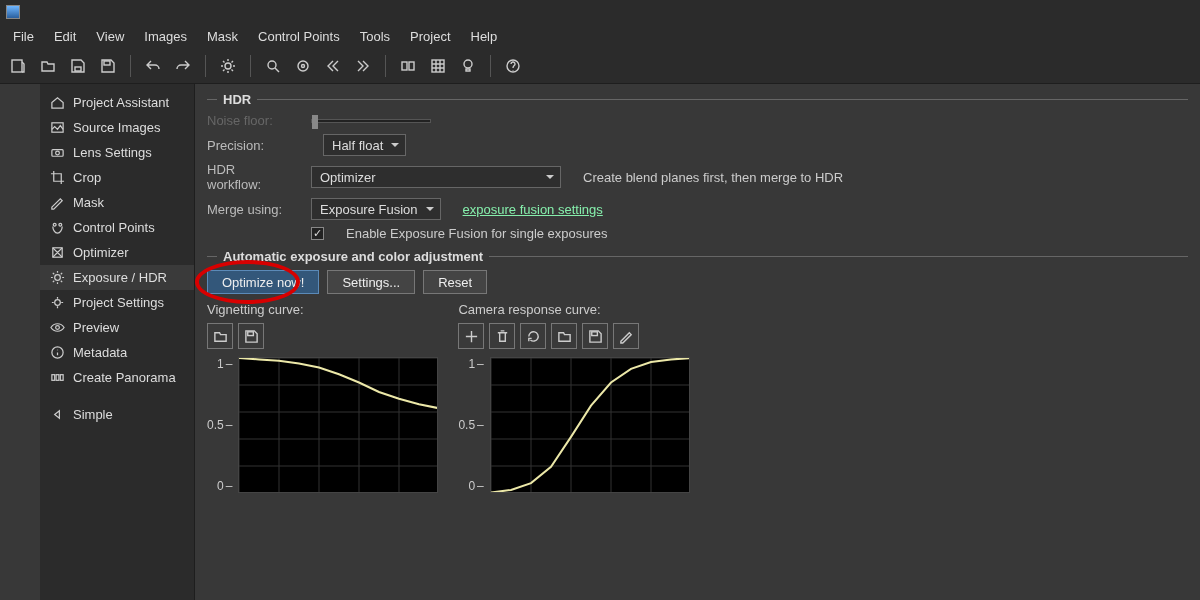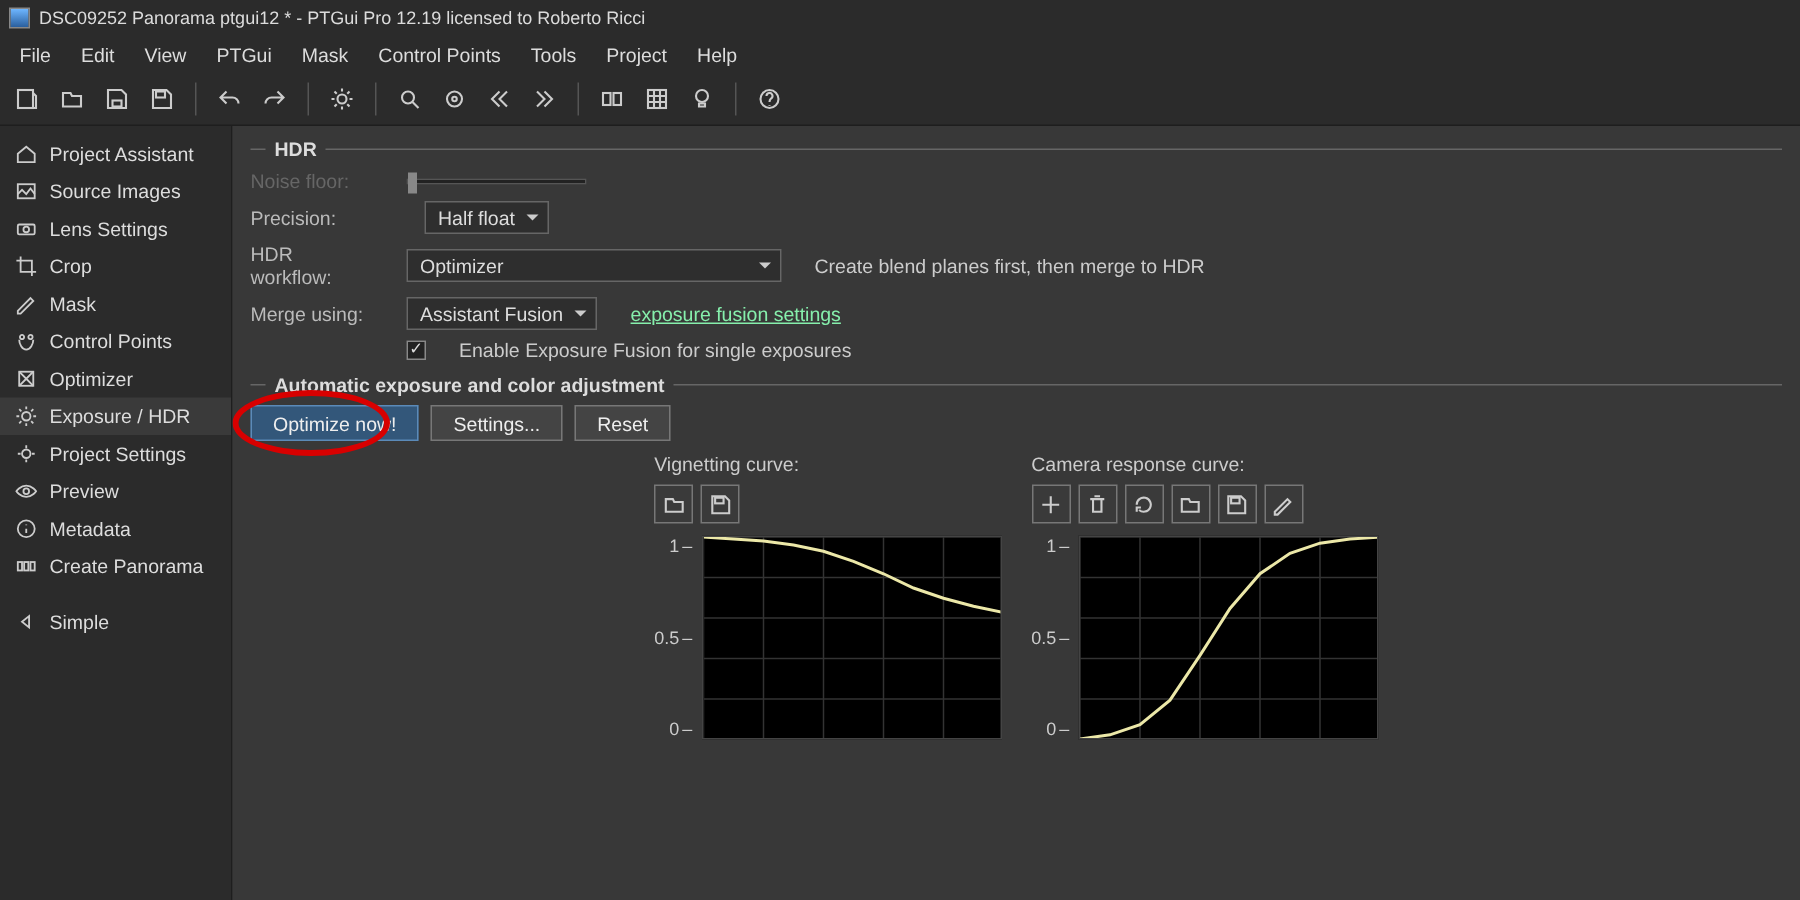--- a/index.html
+++ b/index.html
@@ -65,20 +65,21 @@
   
   .body {
     display: flex;
     height: calc(600px - 24px - 24px - 36px);
   }
   .sidebar {
     width: 155px;
     background: #2b2b2b;
     border-right: 1px solid #1e1e1e;
     padding-top: 6px;
+    margin-left: 40px;
   }
   .side-item {
     display: flex;
     align-items: center;
     gap: 8px;
     padding: 5px 10px;
     color: #ddd;
     cursor: pointer;
     font-size: 13px;
   }
@@ -155,21 +156,21 @@
   .btn.primary{ background:#33577a; border-color:#5b8ab8; }
 
   
   .red-ellipse{
     position:absolute;
     border:4px solid #d80000;
     border-radius:50%/50%;
     pointer-events:none;
   }
 
-  .curve-row { display:flex; gap:20px; margin-top:2px;justify-content:center;}
+  .curve-row { display:flex; gap:20px; margin-top:2px;}
   .curve-block { display:flex; flex-direction:column; }
   .curve-title { color:#ccc; margin-bottom:6px; font-size:13px;}
   .iconbtn-row{ display:flex; gap:5px; margin-bottom:8px;}
   .iconbtn{
     width:26px;height:26px;border:1px solid #777;background:#3a3a3a;
     display:flex;align-items:center;justify-content:center;cursor:pointer;
   }
   .iconbtn svg{width:15px;height:15px;stroke:#ccc;fill:none;stroke-width:1.5;}
 
   .chart {
@@ -186,28 +187,27 @@
     width:200px;height:136px;background:#000;border:1px solid #444;position:relative;overflow:hidden;
   }
   .plot .grid line{stroke:#333;stroke-width:1;}
   .plot .curve{stroke:#ece8a8;stroke-width:2;fill:none;}
 </style>
 </head>
 <body>
 
 <div class="titlebar">
   <div class="app-icon"></div>
-  <span>DSC09252 Panorama ptgui12 * - PTGui Pro 12.19 licensed to Roberto Ricci</span>
 </div>
 
 <div class="menubar">
   <div class="menu-item">File</div>
   <div class="menu-item">Edit</div>
   <div class="menu-item">View</div>
-  <div class="menu-item">PTGui</div>
+  <div class="menu-item">Images</div>
   <div class="menu-item">Mask</div>
   <div class="menu-item">Control Points</div>
   <div class="menu-item">Tools</div>
   <div class="menu-item">Project</div>
   <div class="menu-item">Help</div>
 </div>
 
 <div class="toolbar">
   <div class="tool-btn">
       <svg viewBox="0 0 16 16">
@@ -420,21 +420,21 @@
       <div class="form-label">HDR workflow:</div>
       <div class="dropdown wide">
           <span>Optimizer</span>
         </div>
       <span class="plain-text">Create blend planes first, then merge to HDR</span>
     </div>
 
     <div class="form-row">
       <div class="form-label">Merge using:</div>
       <div class="dropdown med">
-          <span>Assistant Fusion</span>
+          <span>Exposure Fusion</span>
         </div>
       <span class="linklike">exposure fusion settings</span>
     </div>
 
     <div class="form-row">
       <div class="form-label"></div>
       <span class="checkbox checked"></span>
       <span class="plain-text">Enable Exposure Fusion for single exposures</span>
     </div>
 

